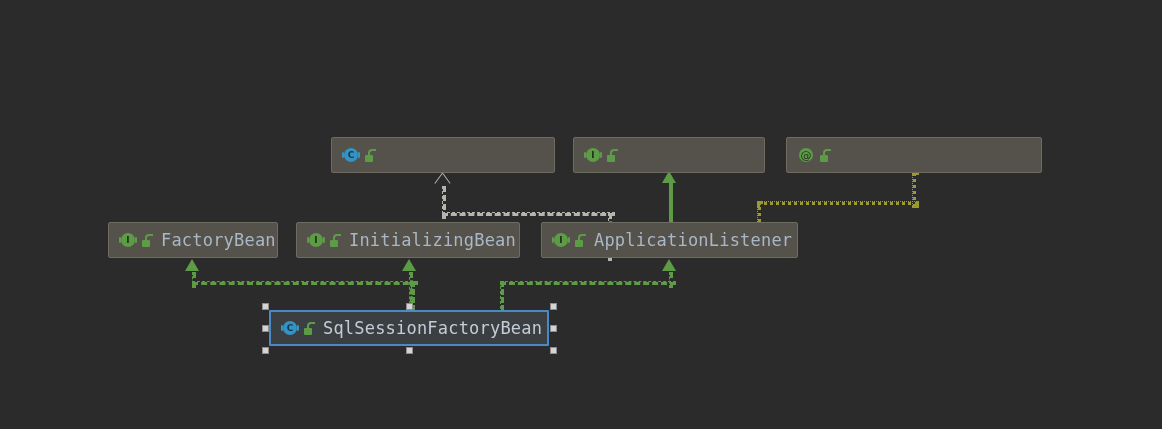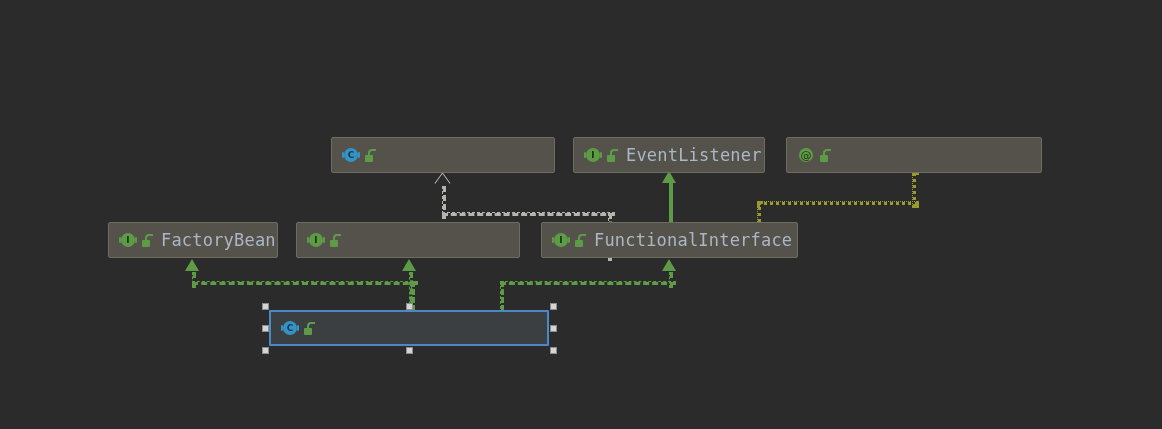--- a/index.html
+++ b/index.html
@@ -221,21 +221,20 @@
   <div class="node" style="left:573px; top:137px; width:192px;">
     <span class="icons">
       <span class="type-icon icon-interface">
         <span class="disc">I</span>
       </span>
       <span class="lock-icon">
         <span class="shackle"></span>
         <span class="body"></span>
       </span>
     </span>
-    <span class="node-label">EventListener</span>
   </div>
 
   <div class="node" style="left:786px; top:137px; width:256px;">
     <span class="icons">
       <span class="type-icon icon-annotation">
         <span class="disc">@</span>
       </span>
       <span class="lock-icon">
         <span class="shackle"></span>
         <span class="body"></span>
@@ -259,45 +258,47 @@
   <div class="node" style="left:296px; top:222px; width:224px;">
     <span class="icons">
       <span class="type-icon icon-interface">
         <span class="disc">I</span>
       </span>
       <span class="lock-icon">
         <span class="shackle"></span>
         <span class="body"></span>
       </span>
     </span>
+    <span class="node-label">InitializingBean</span>
   </div>
 
   <div class="node" style="left:541px; top:222px; width:257px;">
     <span class="icons">
       <span class="type-icon icon-interface">
         <span class="disc">I</span>
       </span>
       <span class="lock-icon">
         <span class="shackle"></span>
         <span class="body"></span>
       </span>
     </span>
-    <span class="node-label">FunctionalInterface</span>
+    <span class="node-label">ApplicationListener</span>
   </div>
 
   <div class="node selected" style="left:269px; top:310px; width:280px; height:36px;">
     <span class="icons">
       <span class="type-icon icon-class">
         <span class="disc">C</span>
       </span>
       <span class="lock-icon">
         <span class="shackle"></span>
         <span class="body"></span>
       </span>
     </span>
+    <span class="node-label">SqlSessionFactoryBean</span>
   </div>
 
   <div class="handle" style="left:262px; top:303px;"></div>
   <div class="handle" style="left:406px; top:303px;"></div>
   <div class="handle" style="left:550px; top:303px;"></div>
   <div class="handle" style="left:262px; top:325px;"></div>
   <div class="handle" style="left:550px; top:325px;"></div>
   <div class="handle" style="left:262px; top:347px;"></div>
   <div class="handle" style="left:406px; top:347px;"></div>
   <div class="handle" style="left:550px; top:347px;"></div>

